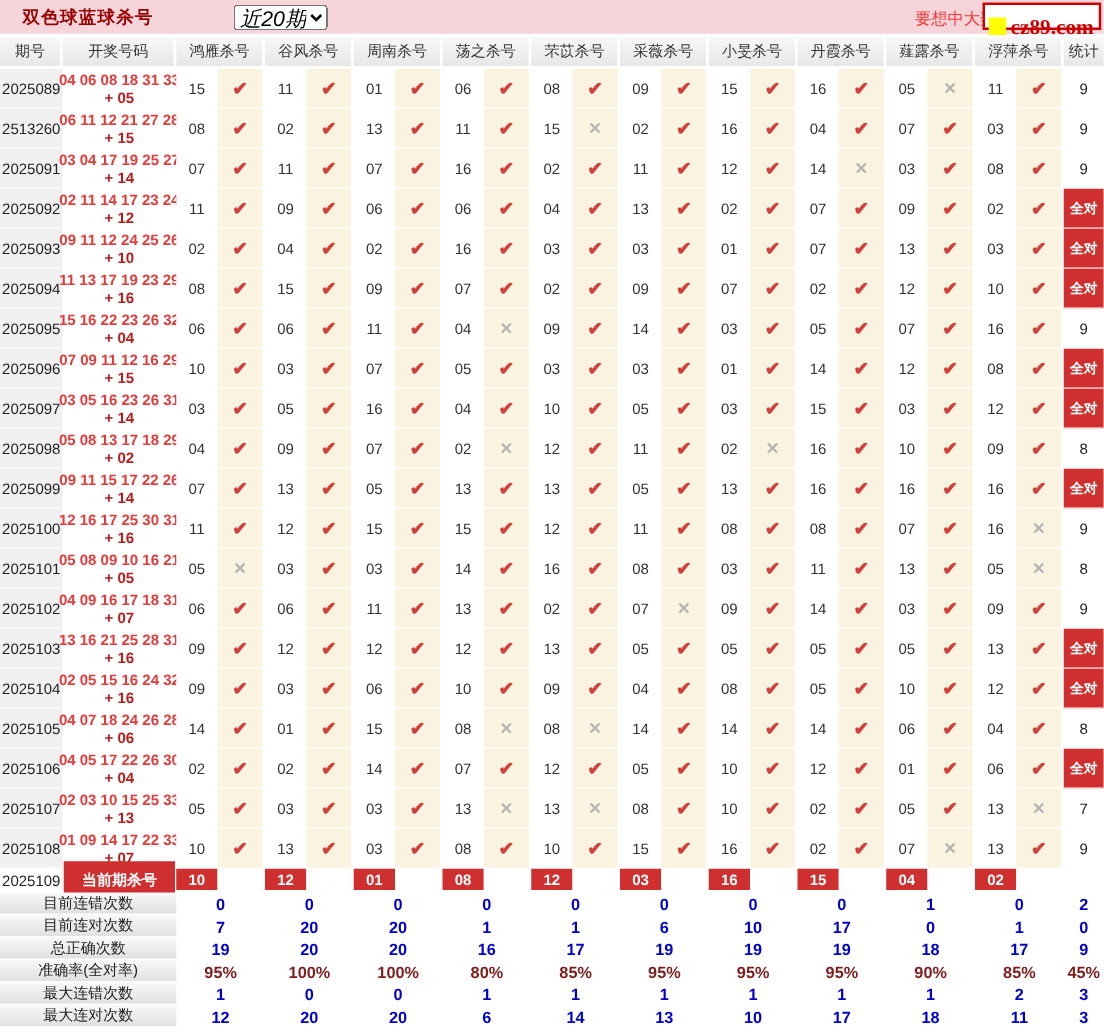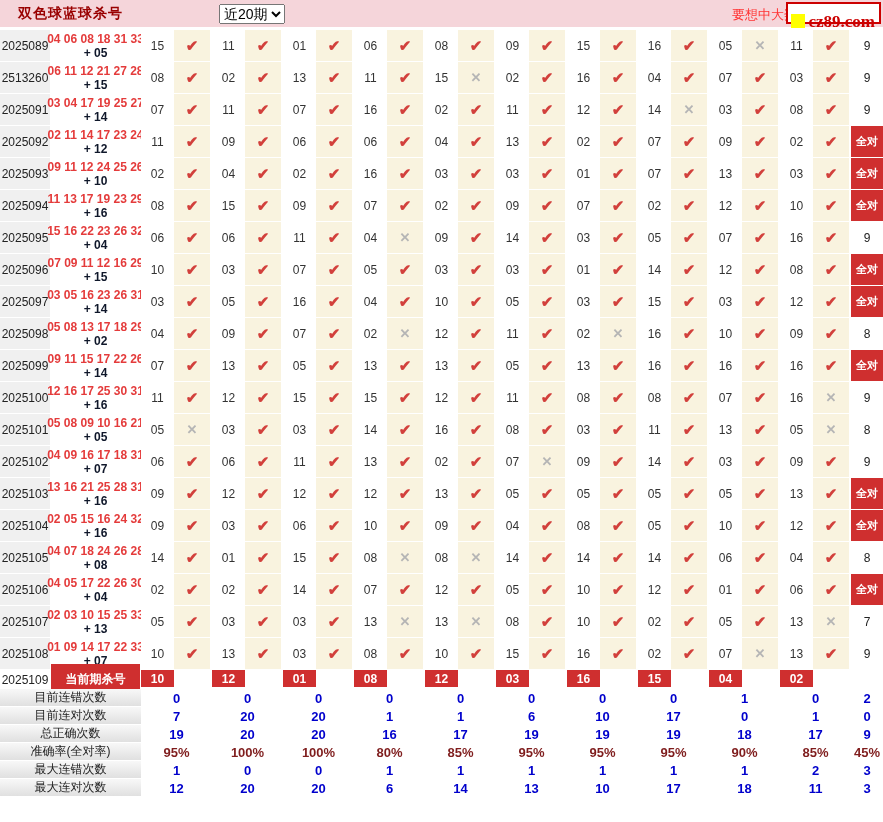--- a/index.html
+++ b/index.html
@@ -1,21 +1,21 @@
 <!DOCTYPE html>
 <html><head>
 <meta charset="utf-8">
 <style>
   * { box-sizing: border-box; margin: 0; padding: 0; }
   html,body { width: 883px; background: #fff; font-family: "Liberation Sans", sans-serif; font-size: 12px; color:#222; }
 
   
   .topbar { position: relative; height: 27px; background: #f5d5da; display: flex; align-items: center; }
   .title { color: #990000; font-weight: bold; font-size: 14px; margin-left: 18px; letter-spacing: 1px; }
-  .period { margin-left: 96px; height: 20px; font-size: 14px; font-family: "Liberation Sans", sans-serif; }
+  .period { margin-left: 64px; height: 20px; font-size: 17px; font-family: "Liberation Sans", sans-serif; font-style: italic; }
   .promo { position: absolute; right: 86px; top: 6px; color: #ff3333; font-size: 13px; white-space: nowrap; }
   .logo { position: absolute; right: 2px; top: 2px; height: 22px; background: #fff; border: 2px solid #cc0000; display: flex; align-items: center; gap: 3px; padding: 16px 4px 0 3px; text-decoration: none; }
   .logo .sq { width: 14px; height: 14px; background: #ffff00; }
   .logo .txt { color: #cc0000; font-family: "Liberation Serif", serif; font-size: 17px; font-weight: bold; line-height: 1; }
 
   
   .grid { margin-top: 3px; width: 883px; }
   .row { display: flex; width: 883px; }
 
   
@@ -27,21 +27,21 @@
   .c-period { width: 50px; }
   .c-draw   { width: 91px; }
   .c-kill   { width: 71px; }
   .c-stat   { width: 32px; }
 
   
   .data-row { height: 32px; }
   .data-row .c-period { background: #f0f0f0; border-bottom: 1px solid #fff; display: flex; align-items: center; justify-content: center; }
   .data-row .c-draw { display: flex; flex-direction: column; align-items: center; justify-content: center; line-height: 14px; border-bottom: 1px solid #fff; }
   .reds { color: #e43b3b; font-weight: bold; white-space: nowrap; }
-  .blue-ball { color: #0f172a; font-weight: bold; }
+  .blue-ball { color: #b91c1c; font-weight: bold; }
   .c-kill { display: flex; border-right: 2px solid #fff; }
   .c-kill .num  { width: 33px; display: flex; align-items: center; justify-content: center; color: #333; border-bottom: 1px solid #fff; background: #fff; }
   .c-kill .mark { flex: 1; display: flex; align-items: center; justify-content: center; background: #f9f3df; border-bottom: 1px solid #fff; }
   .mark .check { color: #d2403c; font-size: 15px; font-weight: bold; }
   .mark .cross { color: #b5b5b5; font-size: 13px; font-weight: bold; }
   .data-row .c-stat { display: flex; align-items: center; justify-content: center; border-bottom: 1px solid #fff; }
   .c-stat.full { background: #cf2f2f; color: #fff; font-weight: bold; font-size: 11px; letter-spacing: 0; }
 
   
   .current-row { height: 19px; }
@@ -67,20 +67,35 @@
     <option>近20期</option>
   </select>
   <span class="promo">要想中大奖</span>
   <a class="logo">
     <span class="sq"></span>
     <span class="txt">cz89.com</span>
   </a>
 </div>
 
 <div class="grid">
+    <div class="row header-row">
+      <div class="hcell c-period">期号</div>
+      <div class="hcell c-draw">开奖号码</div>
+      <div class="hcell c-kill">鸿雁杀号</div>
+      <div class="hcell c-kill">谷风杀号</div>
+      <div class="hcell c-kill">周南杀号</div>
+      <div class="hcell c-kill">荡之杀号</div>
+      <div class="hcell c-kill">芣苡杀号</div>
+      <div class="hcell c-kill">采薇杀号</div>
+      <div class="hcell c-kill">小旻杀号</div>
+      <div class="hcell c-kill">丹霞杀号</div>
+      <div class="hcell c-kill">薤露杀号</div>
+      <div class="hcell c-kill">浮萍杀号</div>
+      <div class="hcell c-stat">统计</div>
+    </div>
     <div class="row data-row">
       <div class="c-period">2025089</div>
       <div class="c-draw">
         <div class="reds">04 06 08 18 31 33</div>
         <div class="blue-ball">+ 05</div>
       </div>
       <div class="c-kill">
         <div class="num">15</div>
         <div class="mark">
           <div class="check">✔</div>
@@ -1159,21 +1174,21 @@
         <div class="mark">
           <div class="check">✔</div>
         </div>
       </div>
       <div class="c-stat full">全对</div>
     </div>
     <div class="row data-row">
       <div class="c-period">2025105</div>
       <div class="c-draw">
         <div class="reds">04 07 18 24 26 28</div>
-        <div class="blue-ball">+ 08</div>
+        <div class="blue-ball">+ 06</div>
       </div>
       <div class="c-kill">
         <div class="num">14</div>
         <div class="mark">
           <div class="check">✔</div>
         </div>
       </div>
       <div class="c-kill">
         <div class="num">01</div>
         <div class="mark">

